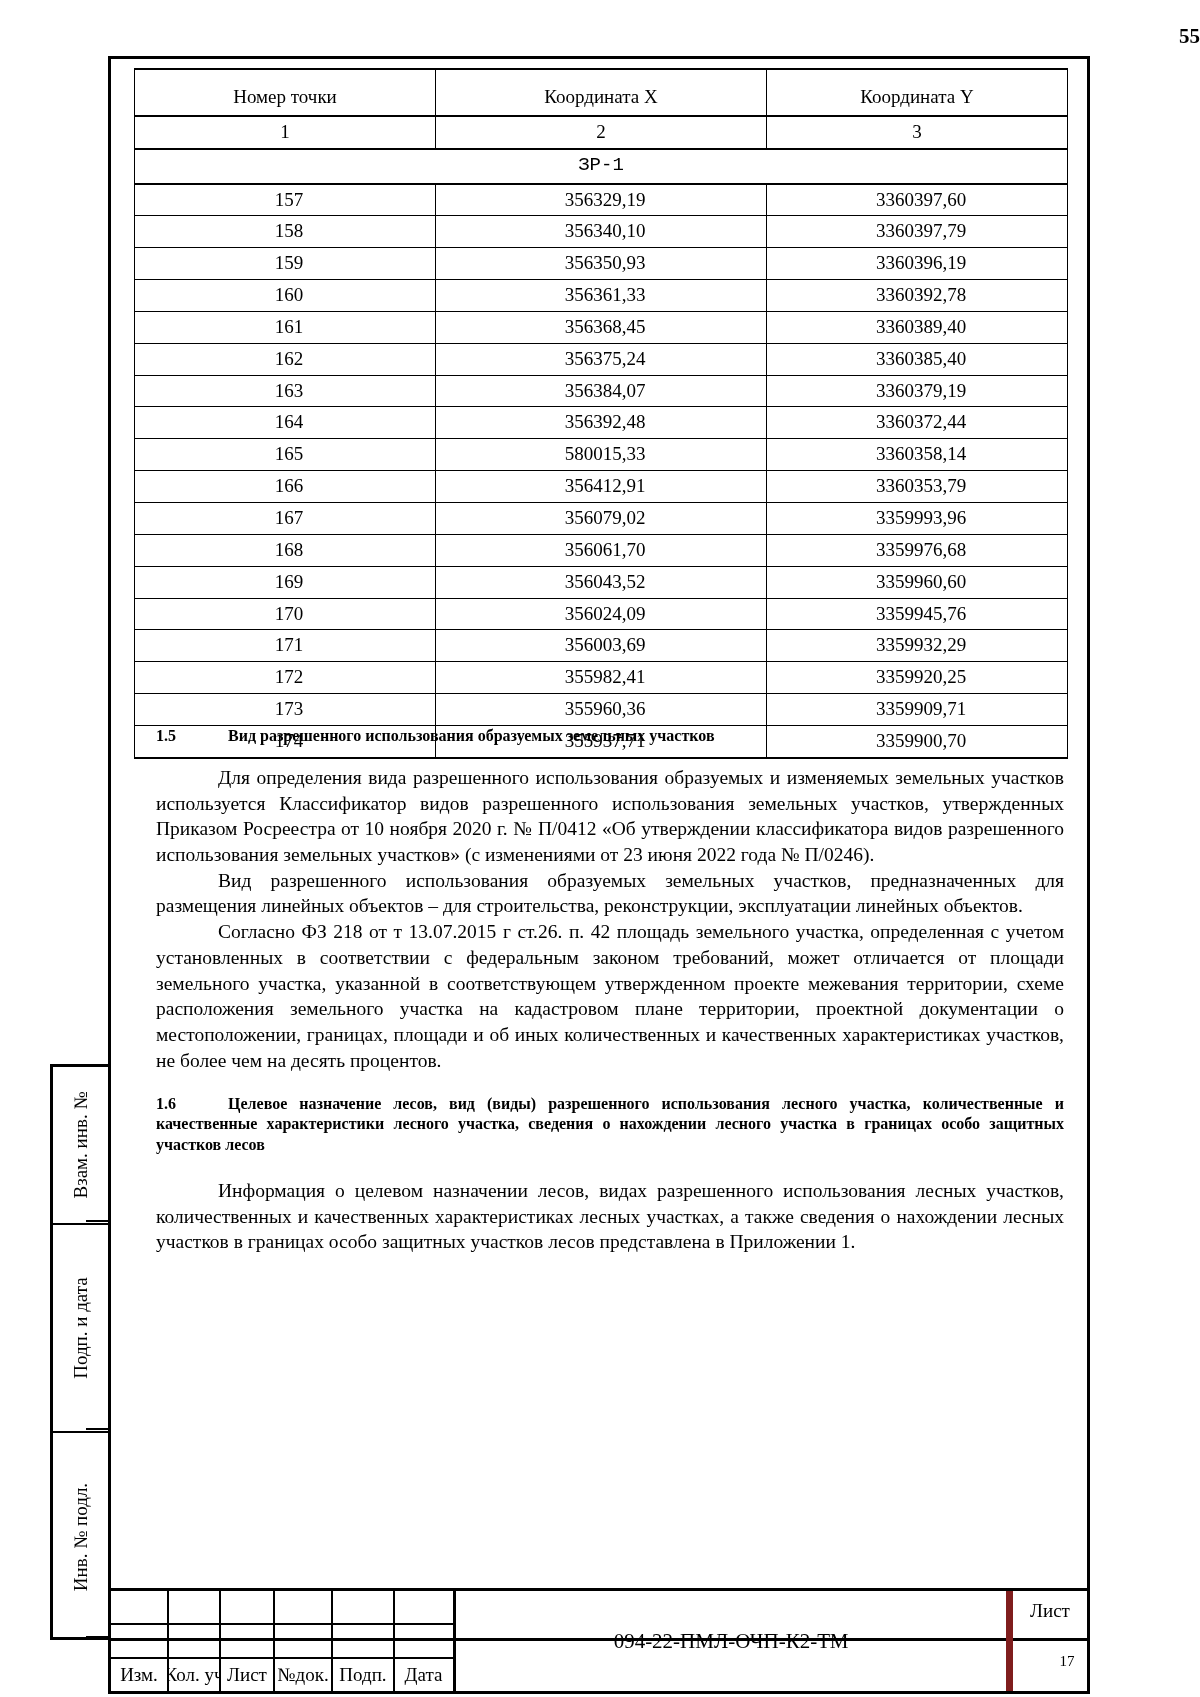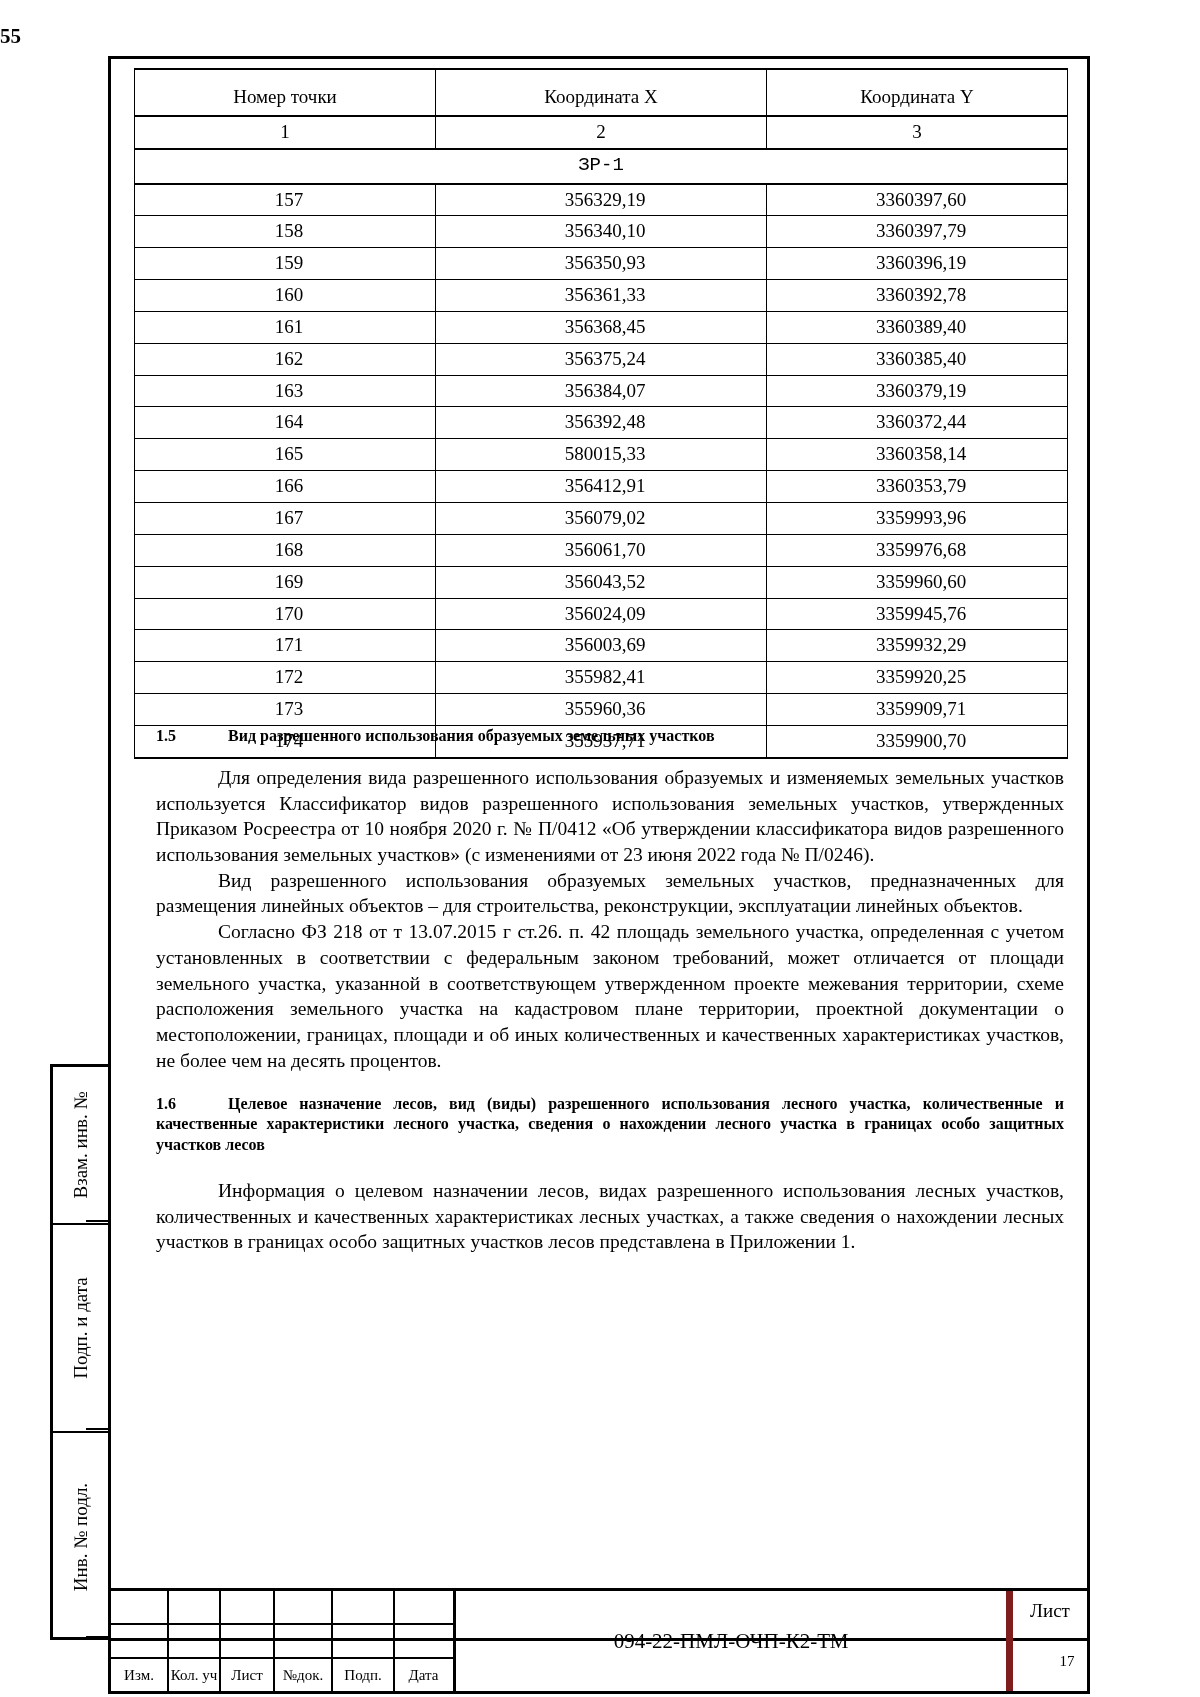--- a/index.html
+++ b/index.html
@@ -22,21 +22,21 @@
     width: 1200px;
     height: 1697px;
   }
 
   
   .page-number {
     position: absolute;
     left: 0;
     top: 24px;
     width: 1200px;
-    text-align: left;
+    text-align: right;
     font-size: 21px;
     font-weight: bold;
     font-family: "Liberation Serif", serif;
   }
 
   
   .frame-outer {
     position: absolute;
     left: 108px;
     top: 56px;
@@ -192,21 +192,21 @@
     flex: 1 1 0;
     border-bottom: 2px solid #000;
   }
   .tb-row.last { border-bottom: none; }
   .tb-cell {
     border-right: 2px solid #000;
     box-sizing: border-box;
     display: flex;
     align-items: center;
     justify-content: center;
-    font-size: 15px;
+    font-size: 19px;
     font-family: "Liberation Serif", serif;
     overflow: hidden;
     white-space: nowrap;
   }
   .tb-cell:last-child { border-right: none; }
   .w-izm  { width: 58px; }
   .w-kol  { width: 52px; }
   .w-list { width: 54px; }
   .w-ndok { width: 58px; }
   .w-podp { width: 62px; }

